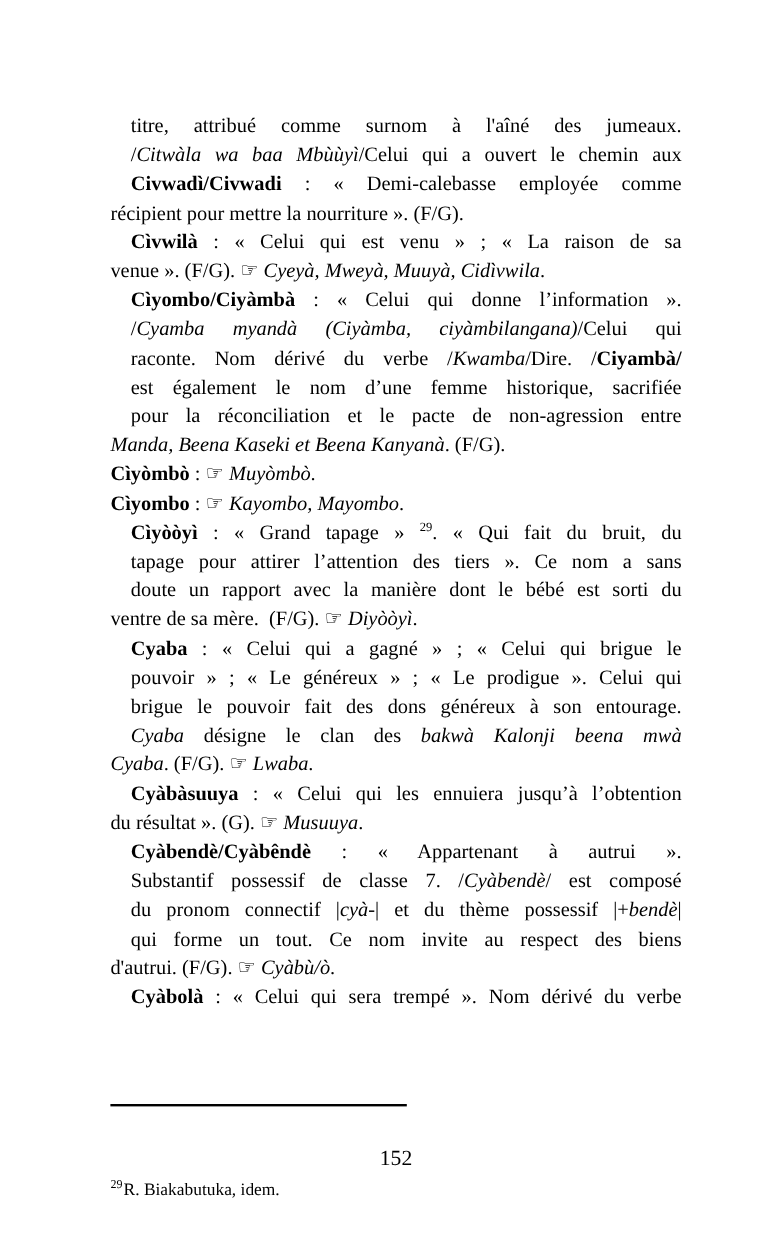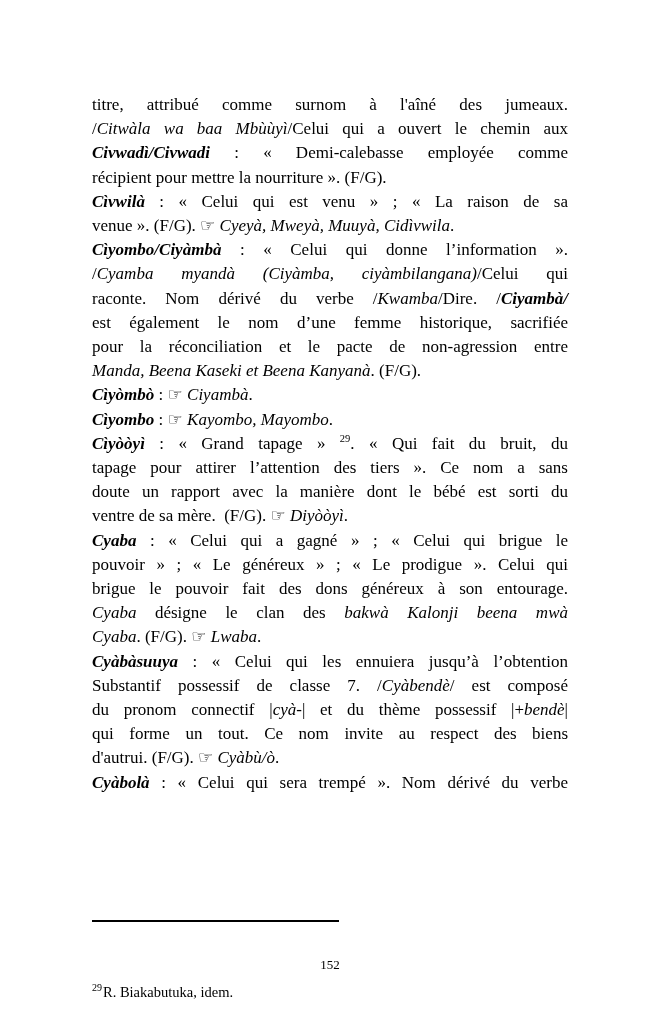--- a/index.html
+++ b/index.html
@@ -27,24 +27,25 @@
     font-size: 17px;
     line-height: 24.2px;
   }
   .line {
     text-align: justify;
     text-align-last: left;
     white-space: normal;
   }
   .line.just {
     text-align-last: justify;
+    margin-left: 17px;
   }
   .s-n { font-style: normal; font-weight: normal; }
   .s-i { font-style: italic; font-weight: normal; }
-  .s-bi { font-style: italic; font-weight: bold; }
+  .s-bi { font-weight: bold; }
   .s-sup {
     font-size: 10.5px;
     vertical-align: super;
     line-height: 0;
   }
   .footnote-rule {
     position: absolute;
     left: 92px;
     top: 920px;
     width: 247px;
@@ -65,21 +66,21 @@
     vertical-align: super;
     line-height: 0;
     margin-right: 1px;
   }
   .page-number {
     position: absolute;
     left: 92px;
     top: 953px;
     width: 476px;
     text-align: center;
-    font-size: 13px;
+    font-size: 18px;
     line-height: 24px;
   }
 </style>
 </head>
 <body>
 
 <div class="book-page">
 
   <div class="text-block">
       <div class="line just"><span class="s-n">titre, attribué comme surnom à l'aîné des jumeaux.</span></div>
@@ -87,32 +88,34 @@
       <div class="line just"><span class="s-bi">Civwadì/Civwadi</span><span class="s-n"> : « Demi-calebasse employée comme</span></div>
       <div class="line"><span class="s-n">récipient pour mettre la nourriture ». (F/G).</span></div>
       <div class="line just"><span class="s-bi">Cìvwilà</span><span class="s-n"> : « Celui qui est venu » ; « La raison de sa</span></div>
       <div class="line"><span class="s-n">venue ». (F/G). ☞ </span><span class="s-i">Cyeyà, Mweyà, Muuyà, Cidìvwila</span><span class="s-n">.</span></div>
       <div class="line just"><span class="s-bi">Cìyombo/Ciyàmbà</span><span class="s-n"> : « Celui qui donne l’information ».</span></div>
       <div class="line just"><span class="s-n">/</span><span class="s-i">Cyamba myandà (Ciyàmba, ciyàmbilangana)</span><span class="s-n">/Celui qui</span></div>
       <div class="line just"><span class="s-n">raconte. Nom dérivé du verbe /</span><span class="s-i">Kwamba</span><span class="s-n">/Dire. /</span><span class="s-bi">Ciyambà/</span></div>
       <div class="line just"><span class="s-n">est également le nom d’une femme historique, sacrifiée</span></div>
       <div class="line just"><span class="s-n">pour la réconciliation et le pacte de non-agression entre</span></div>
       <div class="line"><span class="s-i">Manda, Beena Kaseki et Beena Kanyanà</span><span class="s-n">. (F/G).</span></div>
-      <div class="line"><span class="s-bi">Cìyòmbò</span><span class="s-n"> : ☞ </span><span class="s-i">Ciyambà</span><span class="s-n">.</span></div>
+      <div class="line"><span class="s-bi">Cìyòmbò</span><span class="s-n"> : ☞ </span><span class="s-i">Muyòmbò</span><span class="s-n">.</span></div>
       <div class="line"><span class="s-bi">Cìyombo</span><span class="s-n"> : ☞ </span><span class="s-i">Kayombo, Mayombo</span><span class="s-n">.</span></div>
       <div class="line just"><span class="s-bi">Cìyòòyì</span><span class="s-n"> : « Grand tapage » </span><span class="s-sup">29</span><span class="s-n">. « Qui fait du bruit, du</span></div>
       <div class="line just"><span class="s-n">tapage pour attirer l’attention des tiers ». Ce nom a sans</span></div>
       <div class="line just"><span class="s-n">doute un rapport avec la manière dont le bébé est sorti du</span></div>
       <div class="line"><span class="s-n">ventre de sa mère.&nbsp; (F/G). ☞ </span><span class="s-i">Diyòòyì</span><span class="s-n">.</span></div>
       <div class="line just"><span class="s-bi">Cyaba</span><span class="s-n"> : « Celui qui a gagné » ; « Celui qui brigue le</span></div>
       <div class="line just"><span class="s-n">pouvoir » ; « Le généreux » ; « Le prodigue ». Celui qui</span></div>
       <div class="line just"><span class="s-n">brigue le pouvoir fait des dons généreux à son entourage.</span></div>
       <div class="line just"><span class="s-i">Cyaba</span><span class="s-n"> désigne le clan des </span><span class="s-i">bakwà Kalonji beena mwà</span></div>
       <div class="line"><span class="s-i">Cyaba</span><span class="s-n">. (F/G). ☞ </span><span class="s-i">Lwaba</span><span class="s-n">.</span></div>
       <div class="line just"><span class="s-bi">Cyàbàsuuya</span><span class="s-n"> : « Celui qui les ennuiera jusqu’à l’obtention</span></div>
+      <div class="line"><span class="s-n">du résultat ». (G). ☞ </span><span class="s-i">Musuuya</span><span class="s-n">.</span></div>
+      <div class="line just"><span class="s-bi">Cyàbendè/Cyàbêndè</span><span class="s-n"> : « Appartenant à autrui ».</span></div>
       <div class="line just"><span class="s-n">Substantif possessif de classe 7. /</span><span class="s-i">Cyàbendè</span><span class="s-n">/ est composé</span></div>
       <div class="line just"><span class="s-n">du pronom connectif |</span><span class="s-i">cyà-</span><span class="s-n">| et du thème possessif |+</span><span class="s-i">bendè</span><span class="s-n">|</span></div>
       <div class="line just"><span class="s-n">qui forme un tout. Ce nom invite au respect des biens</span></div>
       <div class="line"><span class="s-n">d'autrui. (F/G). ☞ </span><span class="s-i">Cyàbù/ò</span><span class="s-n">.</span></div>
       <div class="line just"><span class="s-bi">Cyàbolà</span><span class="s-n"> : « Celui qui sera trempé ». Nom dérivé du verbe</span></div>
     </div>
 
   <div class="footnote-rule"></div>
 
   <div class="footnote"><span class="fn-marker">29</span><span>R. Biakabutuka, idem.</span></div>

